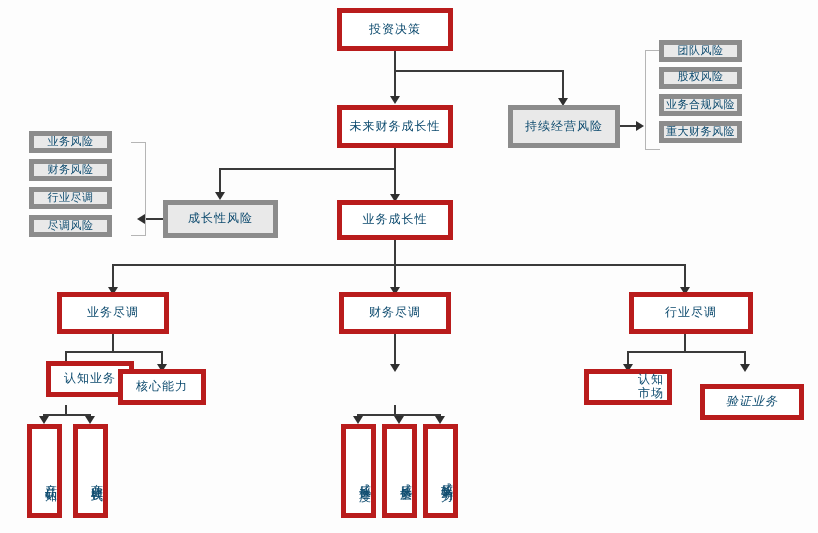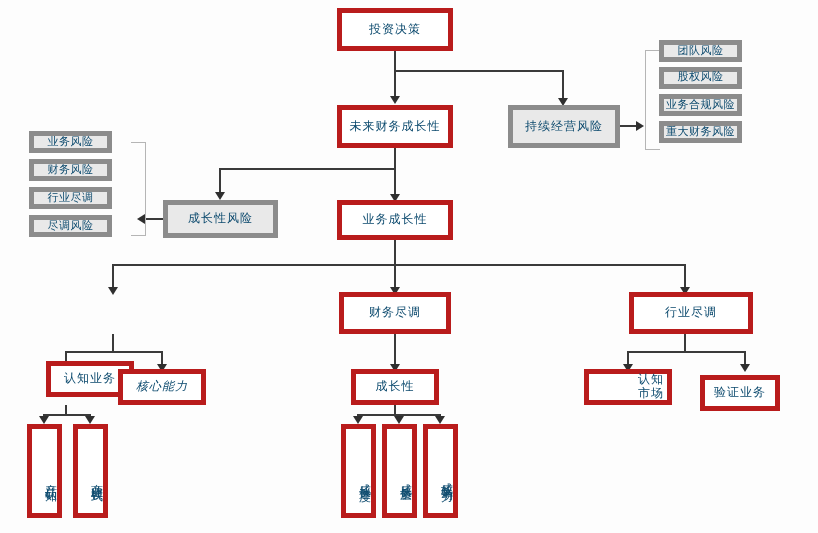--- a/index.html
+++ b/index.html
@@ -131,20 +131,23 @@
 
   <div class="ln lnv" style="left:394px;top:240px;width:2px;height:26px;"></div>
   <div class="ln lnh" style="left:112px;top:264px;width:574px;height:2px;"></div>
   <div class="ln lnv" style="left:112px;top:264px;width:2px;height:27px;"></div>
   <div class="arrow down" style="left:108px;top:287px;"></div>
   <div class="ln lnv" style="left:394px;top:264px;width:2px;height:27px;"></div>
   <div class="arrow down" style="left:390px;top:287px;"></div>
   <div class="ln lnv" style="left:684px;top:264px;width:2px;height:27px;"></div>
   <div class="arrow down" style="left:680px;top:287px;"></div>
 
+  <div class="node" style="left:57px;top:292px;width:112px;height:42px;">
+    <span>业务尽调</span>
+  </div>
   <div class="node" style="left:339px;top:292px;width:112px;height:42px;">
     <span>财务尽调</span>
   </div>
   <div class="node" style="left:629px;top:292px;width:124px;height:42px;">
     <span>行业尽调</span>
   </div>
 
   <div class="ln lnv" style="left:112px;top:334px;width:2px;height:19px;"></div>
   <div class="ln lnh" style="left:65px;top:351px;width:98px;height:2px;"></div>
   <div class="ln lnv" style="left:65px;top:351px;width:2px;height:17px;"></div>
@@ -158,30 +161,27 @@
   <div class="ln lnv" style="left:684px;top:334px;width:2px;height:19px;"></div>
   <div class="ln lnh" style="left:627px;top:351px;width:119px;height:2px;"></div>
   <div class="ln lnv" style="left:627px;top:351px;width:2px;height:17px;"></div>
   <div class="arrow down" style="left:623px;top:364px;"></div>
   <div class="ln lnv" style="left:744px;top:351px;width:2px;height:17px;"></div>
   <div class="arrow down" style="left:740px;top:364px;"></div>
 
   <div class="node" style="left:22px;top:361px;width:88px;height:36px;margin-left:24px;">
     <span>认知业务</span>
   </div>
-  <div class="node" style="left:118px;top:369px;width:88px;height:36px;font-style:italic;">
+  <div class="node" style="left:118px;top:369px;width:88px;height:36px;">
     <span>核心能力</span>
-  </div>
-  <div class="node" style="left:351px;top:369px;width:88px;height:36px;">
-    <span>成长性</span>
   </div>
   <div class="node" style="left:584px;top:369px;width:88px;height:36px;padding-left:46px;">
     <span>认知市场</span>
   </div>
-  <div class="node" style="left:700px;top:375px;width:80px;height:36px;">
+  <div class="node" style="left:700px;top:384px;width:104px;height:36px;font-style:italic;">
     <span>验证业务</span>
   </div>
 
   <div class="ln lnv" style="left:65px;top:405px;width:2px;height:11px;"></div>
   <div class="ln lnh" style="left:43px;top:414px;width:48px;height:2px;"></div>
   <div class="ln lnv" style="left:43px;top:414px;width:2px;height:8px;"></div>
   <div class="arrow down" style="left:39px;top:416px;"></div>
   <div class="ln lnv" style="left:89px;top:414px;width:2px;height:8px;"></div>
   <div class="arrow down" style="left:85px;top:416px;"></div>
 

